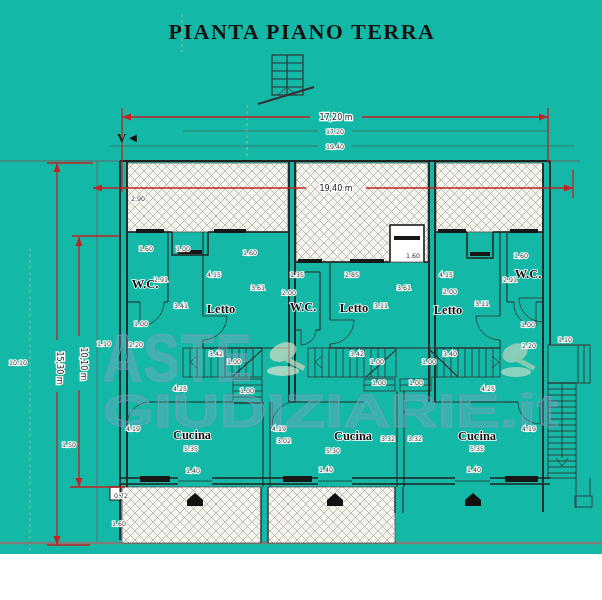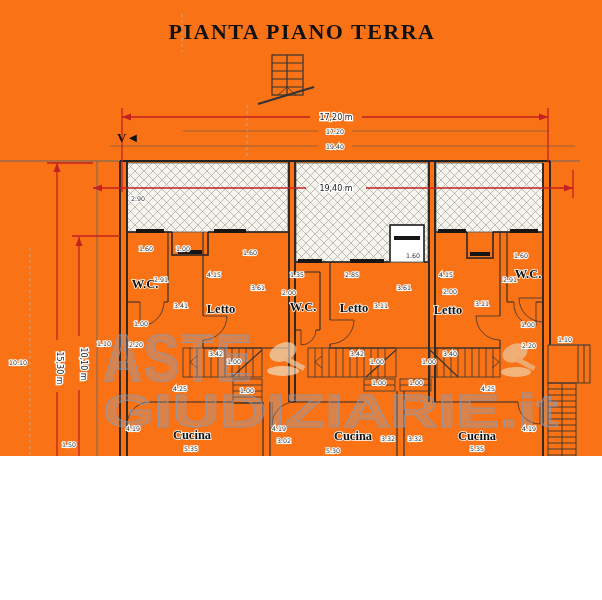--- a/index.html
+++ b/index.html
@@ -1,16 +1,16 @@
 <!DOCTYPE html>
 <html><head>
 <meta charset="utf-8">
 <style>
   html,body{margin:0;padding:0;background:#fff;}
-  #stage{position:relative;width:602px;height:456px;background:#f97316;overflow:hidden;
+  #stage{position:relative;width:602px;height:554px;background:#14b8a6;overflow:hidden;
          font-family:"Liberation Sans",sans-serif;}
   svg{position:absolute;left:0;top:0;}
   .title-txt{font:bold 22px "Liberation Serif",serif;letter-spacing:1.5px;fill:#111;text-anchor:middle;}
   .dim{font:6.3px "DejaVu Sans",sans-serif;fill:#333;text-anchor:middle;
        stroke:#fff;stroke-width:2.2px;paint-order:stroke;}
   .rdim{font:8px "DejaVu Sans",sans-serif;fill:#222;text-anchor:middle;
        stroke:#fff;stroke-width:2.6px;paint-order:stroke;}
   .room{font:bold 12.5px "Liberation Serif",serif;fill:#111;text-anchor:middle;
        stroke:#fff;stroke-width:1.6px;paint-order:stroke;}
   .vmark{font:bold 13px "Liberation Serif",serif;fill:#111;}

